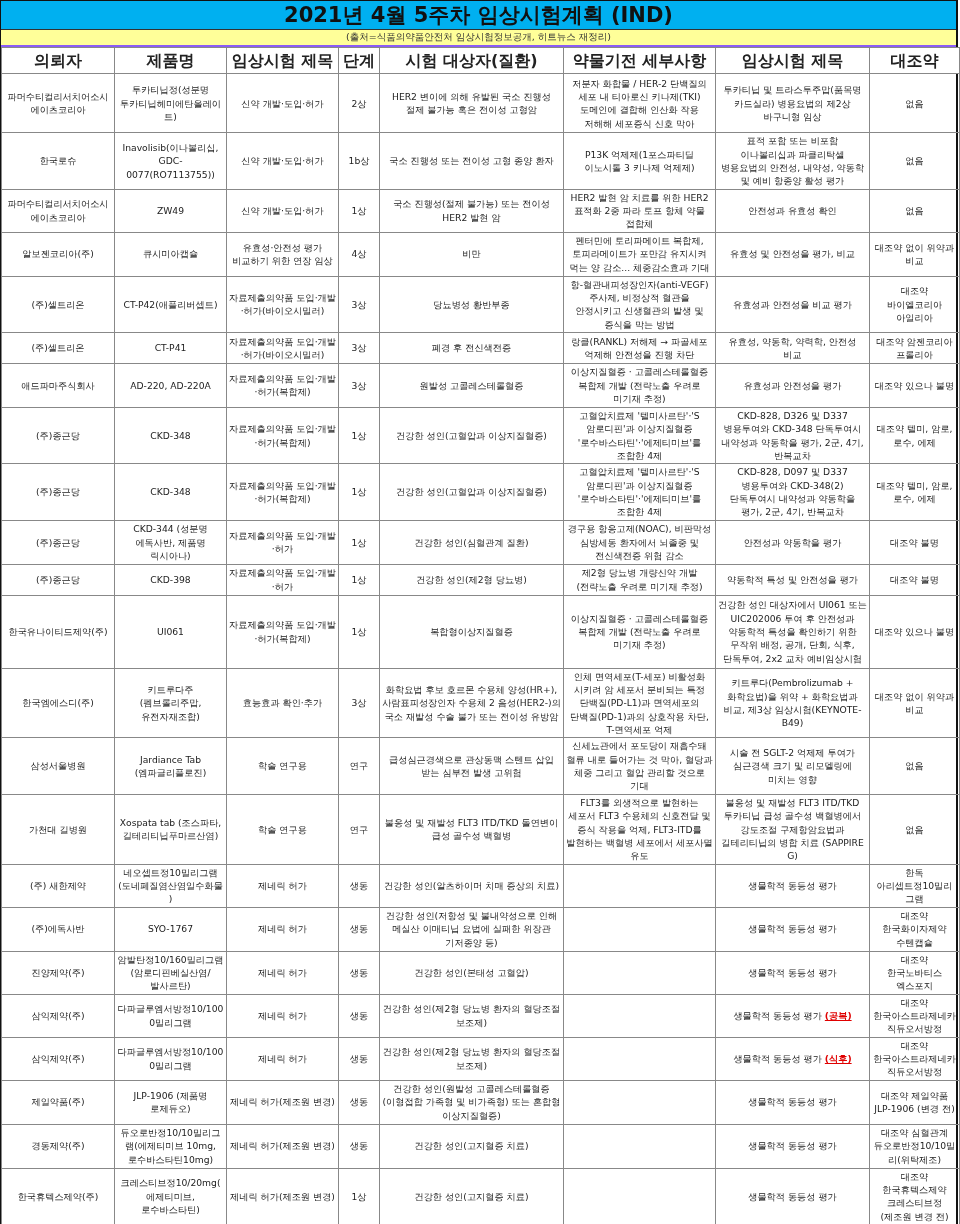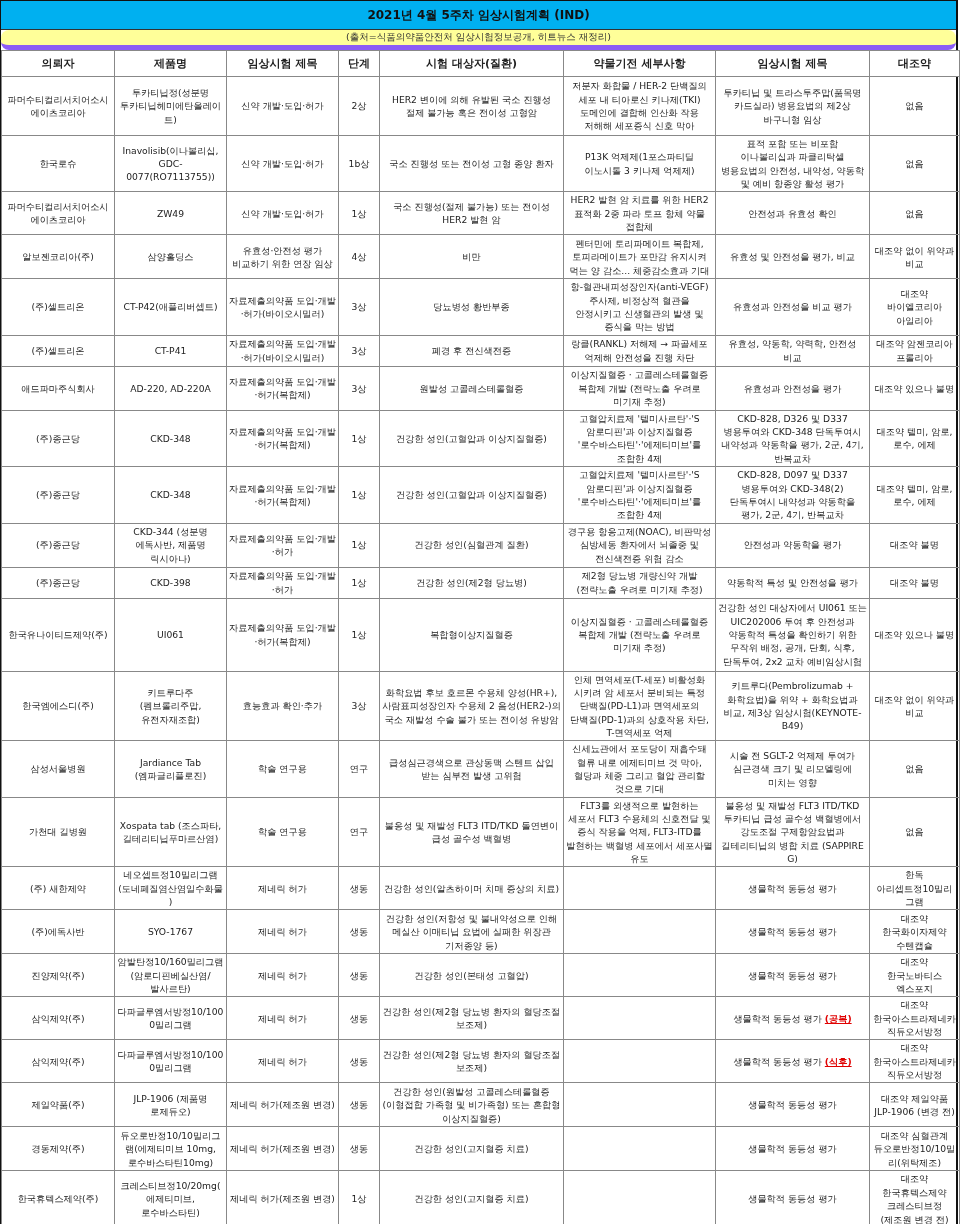--- a/index.html
+++ b/index.html
@@ -1,22 +1,22 @@
 <!DOCTYPE html>
 <html><head>
 <meta charset="utf-8">
 <style>
   html, body { margin:0; padding:0; background:#ffffff; }
   body { width:960px; height:1224px; overflow:hidden; font-family:"DejaVu Sans", "Liberation Sans", sans-serif; color:#222; }
   .sheet { position:relative; width:958px; border:1px solid #111; border-right:2px solid #111; border-bottom:2px solid #111; box-sizing:border-box; }
-  .title-bar { background:#00b0f0; height:28px; display:flex; align-items:center; justify-content:center; font-size:12px; font-weight:bold; color:#111; border-bottom:1px solid #333; }
-  .source-bar { background:#ffff99; height:15px; display:flex; align-items:center; justify-content:center; font-size:9.5px; color:#333; border-bottom:5px solid #8b5cf6;border-radius:8px; }
+  .title-bar { background:#00b0f0; height:28px; display:flex; align-items:center; justify-content:center; font-size:21px; font-weight:bold; color:#111; border-bottom:1px solid #333; }
+  .source-bar { background:#ffff99; height:15px; display:flex; align-items:center; justify-content:center; font-size:9.5px; color:#333; border-bottom:2px solid #8b5cf6; }
   table { border-collapse:collapse; width:100%; table-layout:fixed; }
   th, td { border:1px solid #888; font-size:9.2px; line-height:1.45; text-align:center; vertical-align:middle; padding:1px 2px; overflow:hidden; word-break:keep-all; overflow-wrap:anywhere; }
-  th { font-size:11px; font-weight:bold; height:23px; background:#fff; }
+  th { font-size:16px; font-weight:bold; height:23px; background:#fff; }
   .red { color:#e00000; font-weight:bold;text-decoration:underline; }
   col.c1 { width:113px; } col.c2 { width:112px; } col.c3 { width:112px; } col.c4 { width:41px; }
   col.c5 { width:184px; } col.c6 { width:152px; } col.c7 { width:154px; } col.c8 { width:90px; }
 </style>
 </head>
 <body>
 
 <div class="sheet">
   <div class="title-bar">2021년 4월 5주차 임상시험계획 (IND)</div>
   <div class="source-bar">(출처=식품의약품안전처 임상시험정보공개, 히트뉴스 재정리)</div>
@@ -69,21 +69,21 @@
           <td><span>ZW49</span></td>
           <td><span>신약 개발·도입·허가</span></td>
           <td><span>1상</span></td>
           <td><span>국소 진행성(절제 불가능) 또는 전이성 HER2 발현 암</span></td>
           <td><span>HER2 발현 암 치료를 위한 HER2 표적화 2중 파라 토프 항체 약물 접합체</span></td>
           <td><span>안전성과 유효성 확인</span></td>
           <td><span>없음</span></td>
         </tr>
         <tr style="height: 44px;">
           <td><span>알보젠코리아(주)</span></td>
-          <td><span>삼양홀딩스</span></td>
+          <td><span>큐시미아캡슐</span></td>
           <td><span>유효성·안전성 평가 비교하기 위한 연장 임상</span></td>
           <td><span>4상</span></td>
           <td><span>비만</span></td>
           <td><span>펜터민에 토리파메이트 복합제, 토피라메이트가 포만감 유지시켜 먹는 양 감소... 체중감소효과 기대</span></td>
           <td><span>유효성 및 안전성을 평가, 비교</span></td>
           <td><span>대조약 없이 위약과 비교</span></td>
         </tr>
         <tr style="height: 44px;">
           <td><span>(주)셀트리온</span></td>
           <td><span>CT-P42(애플리버셉트)</span></td>
@@ -173,21 +173,21 @@
           <td><span>인체 면역세포(T-세포) 비활성화 시키려 암 세포서 분비되는 특정 단백질(PD-L1)과 면역세포의 단백질(PD-1)과의 상호작용 차단, T-면역세포 억제</span></td>
           <td><span>키트루다(Pembrolizumab + 화학요법)을 위약 + 화학요법과 비교, 제3상 임상시험(KEYNOTE-B49)</span></td>
           <td><span>대조약 없이 위약과 비교</span></td>
         </tr>
         <tr style="height: 44px;">
           <td><span>삼성서울병원</span></td>
           <td><span>Jardiance Tab (엠파글리플로진)</span></td>
           <td><span>학술 연구용</span></td>
           <td><span>연구</span></td>
           <td><span>급성심근경색으로 관상동맥 스텐트 삽입 받는 심부전 발생 고위험</span></td>
-          <td><span>신세뇨관에서 포도당이 재흡수돼 혈류 내로 에제티미브 것 막아, 혈당과 체중 그리고 혈압 관리할 것으로 기대</span></td>
+          <td><span>신세뇨관에서 포도당이 재흡수돼 혈류 내로 들어가는 것 막아, 혈당과 체중 그리고 혈압 관리할 것으로 기대</span></td>
           <td><span>시술 전 SGLT-2 억제제 투여가 심근경색 크기 및 리모델링에 미치는 영향</span></td>
           <td><span>없음</span></td>
         </tr>
         <tr style="height: 58px;">
           <td><span>가천대 길병원</span></td>
           <td><span>Xospata tab (조스파타, 길테리티닙푸마르산염)</span></td>
           <td><span>학술 연구용</span></td>
           <td><span>연구</span></td>
           <td><span>불응성 및 재발성 FLT3 ITD/TKD 돌연변이 급성 골수성 백혈병</span></td>
           <td><span>FLT3를 외생적으로 발현하는 세포서 FLT3 수용체의 신호전달 및 증식 작용을 억제, FLT3-ITD를 발현하는 백혈병 세포에서 세포사멸 유도</span></td>

